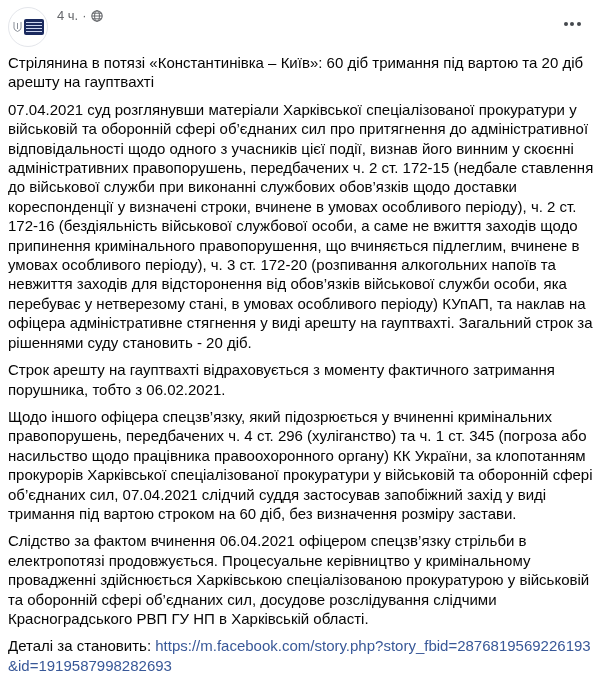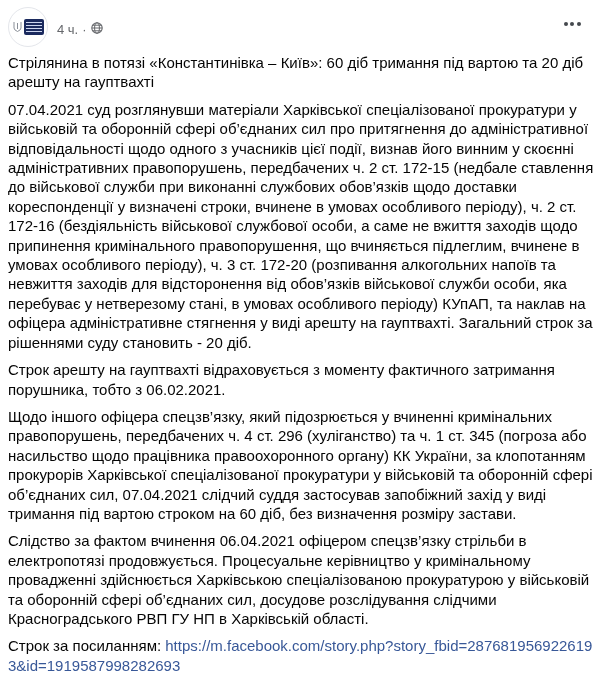--- a/index.html
+++ b/index.html
@@ -61,26 +61,26 @@
     font-size: 15px;
     font-weight: bold;
     line-height: 20px;
     color: #050505;
     text-decoration: none;
     display: inline-block;
     cursor: pointer;
   }
   .meta-row {
     display: flex;
-    align-items: flex-start;
+    align-items: center;
     gap: 4px;
     font-size: 13px;
     color: #65676b;
     line-height: 16px;
-    margin-top: 15px;
+    margin-top: 1px;
   }
   .globe-icon { display: inline-block; width: 12px; height: 12px; }
   .more-button {
     position: absolute;
     right: 18px;
     top: 14px;
     width: 28px;
     height: 20px;
     display: flex;
     align-items: center;
@@ -156,16 +156,16 @@
         <i></i>
     </button>
   </div>
 
   <div class="post-body">
       <p class="para">Стрілянина в потязі «Константинівка – Київ»: 60 діб тримання під вартою та 20 діб арешту на гауптвахті</p>
       <p class="para">07.04.2021 суд розглянувши матеріали Харківської спеціалізованої прокуратури у військовій та оборонній сфері об’єднаних сил про притягнення до адміністративної відповідальності щодо одного з учасників цієї події, визнав його винним у скоєнні адміністративних правопорушень, передбачених ч. 2 ст. 172-15 (недбале ставлення до військової служби при виконанні службових обов’язків щодо доставки кореспонденції у визначені строки, вчинене в умовах особливого періоду), ч. 2 ст. 172-16 (бездіяльність військової службової особи, а саме не вжиття заходів щодо припинення кримінального правопорушення, що вчиняється підлеглим, вчинене в умовах особливого періоду), ч. 3 ст. 172-20 (розпивання алкогольних напоїв та невжиття заходів для відсторонення від обов’язків військової служби особи, яка перебуває у нетверезому стані, в умовах особливого періоду) КУпАП, та наклав на офіцера адміністративне стягнення у виді арешту на гауптвахті. Загальний строк за рішеннями суду становить - 20 діб.</p>
       <p class="para">Строк арешту на гауптвахті відраховується з моменту фактичного затримання порушника, тобто з 06.02.2021.</p>
       <p class="para">Щодо іншого офіцера спецзв’язку, який підозрюється у вчиненні кримінальних правопорушень, передбачених ч. 4 ст. 296 (хуліганство) та ч. 1 ст. 345 (погроза або насильство щодо працівника правоохоронного органу) КК України, за клопотанням прокурорів Харківської спеціалізованої прокуратури у військовій та оборонній сфері об’єднаних сил,  07.04.2021 слідчий суддя застосував запобіжний захід у виді тримання під вартою строком на 60 діб, без визначення розміру застави.</p>
       <p class="para">Слідство за фактом вчинення 06.04.2021 офіцером спецзв’язку стрільби в електропотязі продовжується. Процесуальне керівництво у кримінальному провадженні здійснюється Харківською спеціалізованою прокуратурою у військовій та оборонній сфері об’єднаних сил, досудове розслідування слідчими Красноградського РВП ГУ НП в Харківській області.</p>
-      <p class="para"><span>Строк за посиланням: </span><a class="post-link" href="#">https://m.facebook.com/story.php?story_fbid=2876819569226193&amp;id=1919587998282693</a></p>
+      <p class="para"><span>Деталі за становить: </span><a class="post-link" href="#">https://m.facebook.com/story.php?story_fbid=2876819569226193&amp;id=1919587998282693</a></p>
     </div>
 
 </div>
 
 </body></html>

